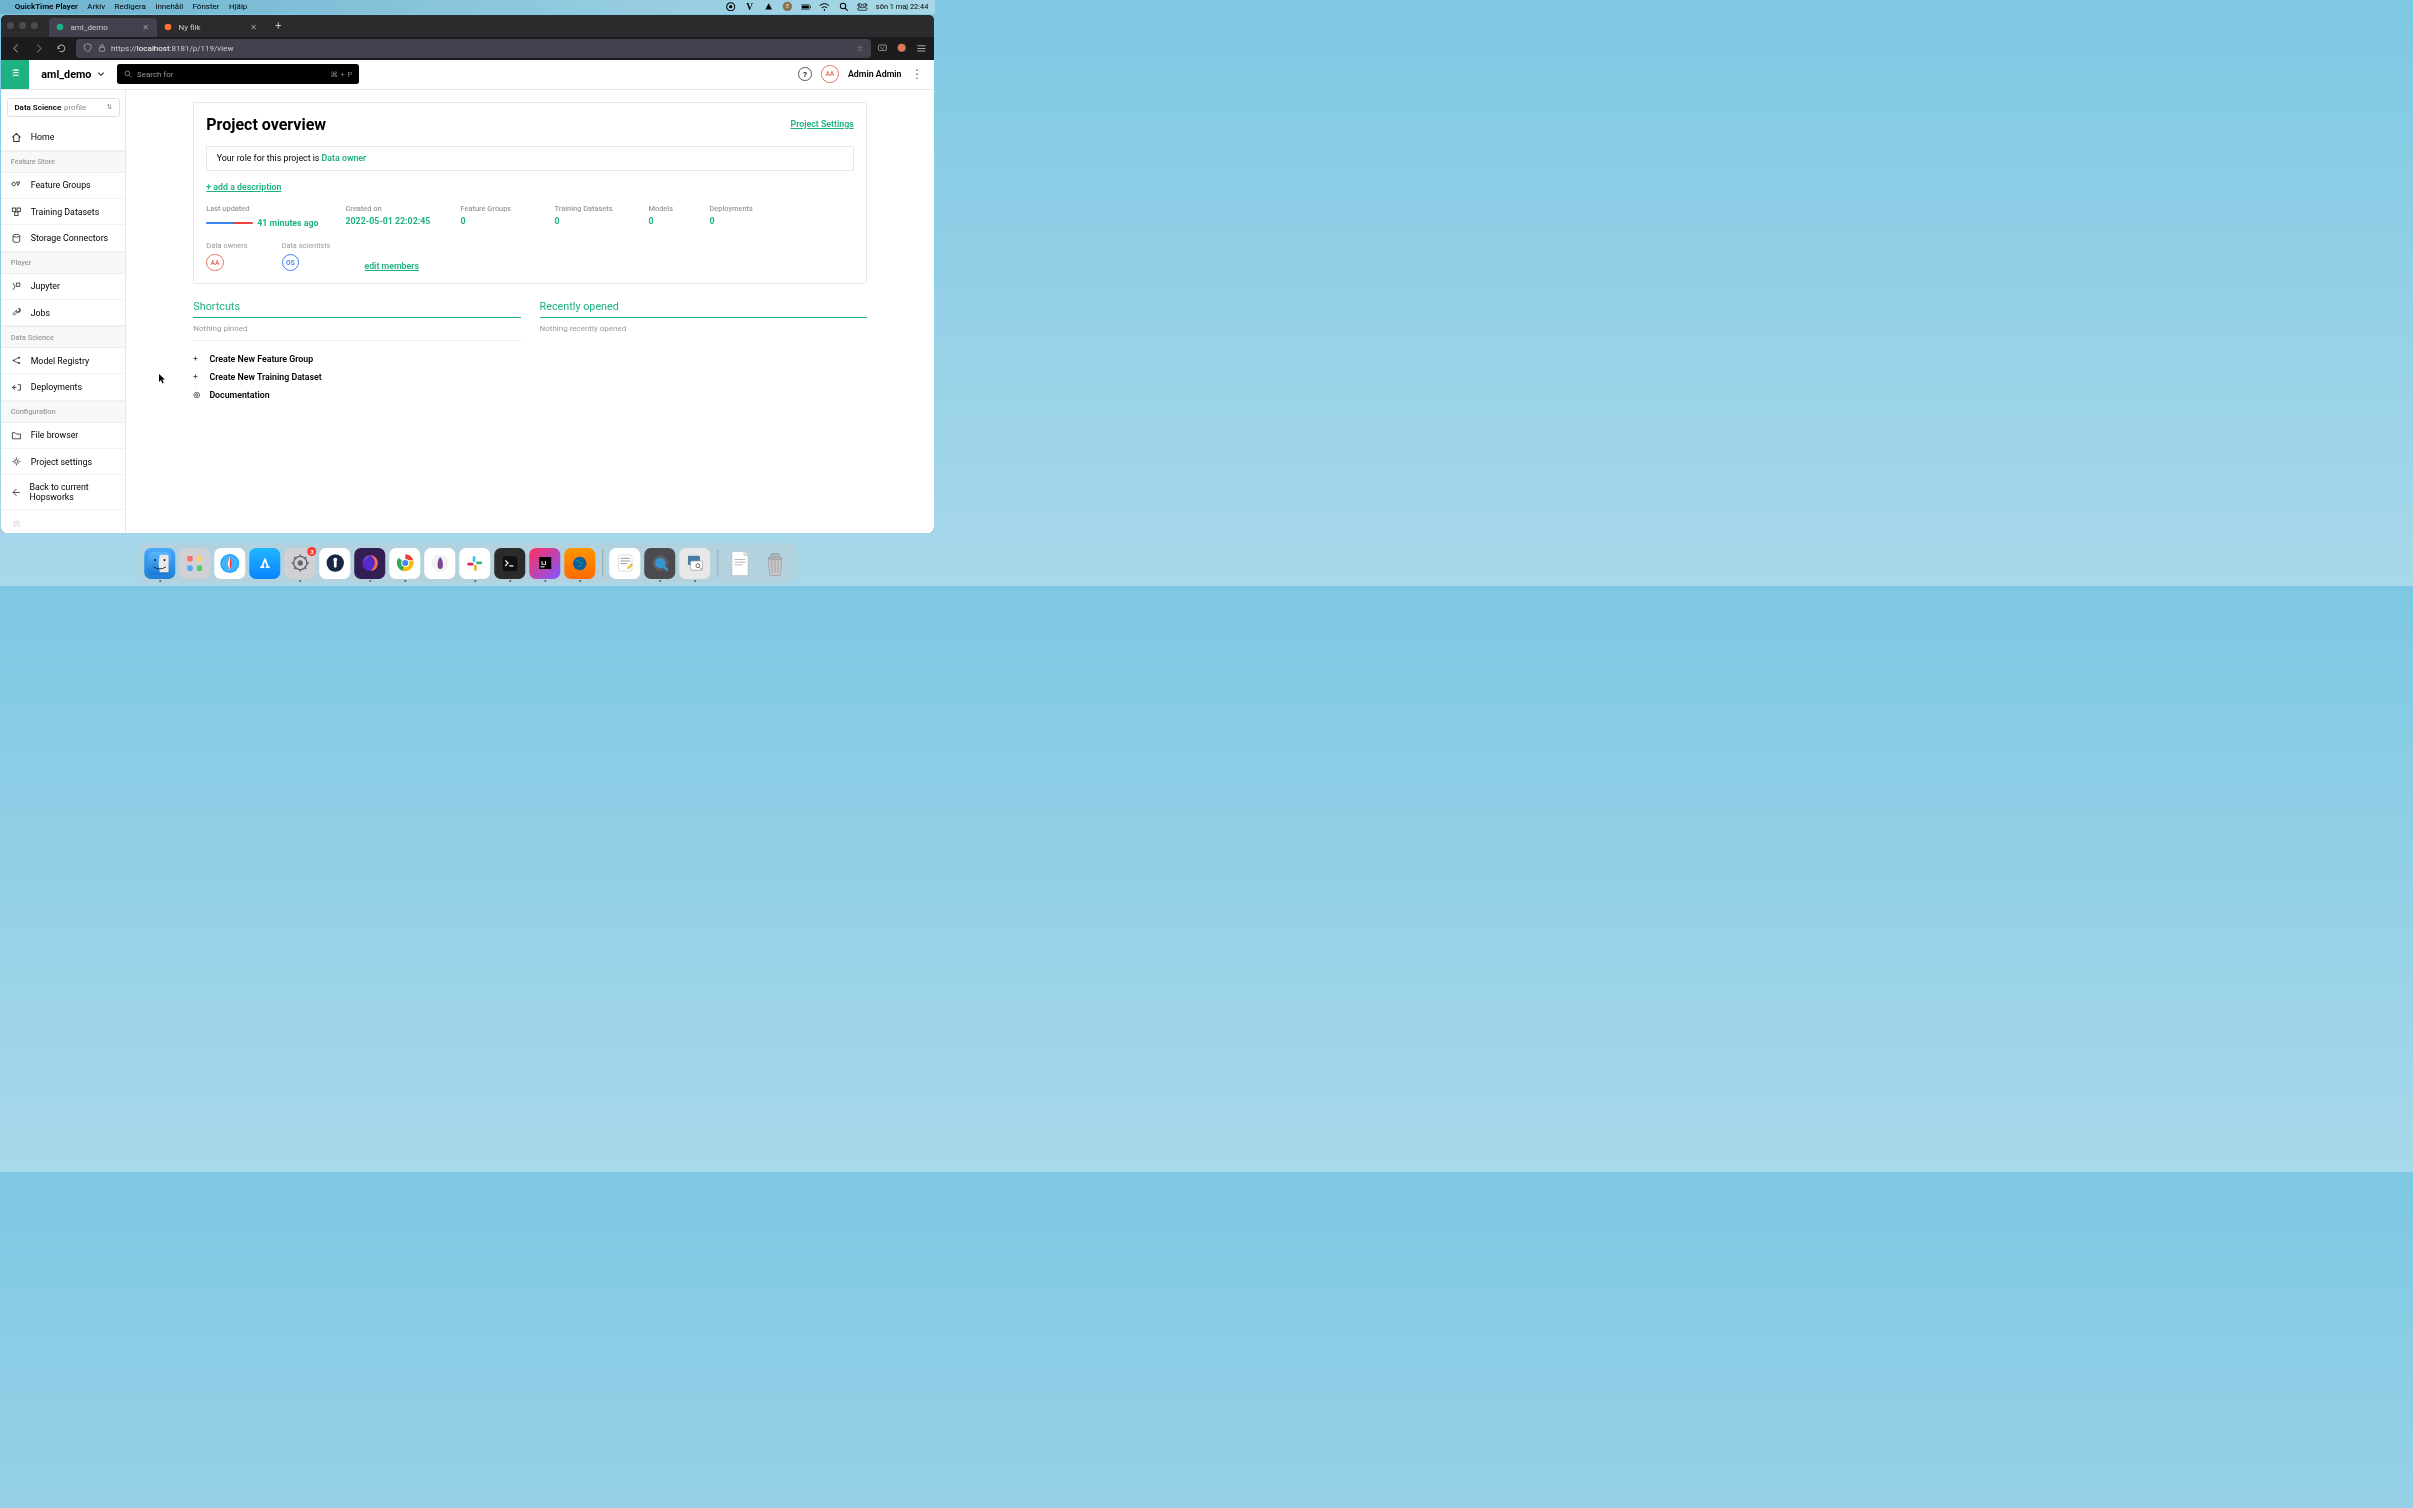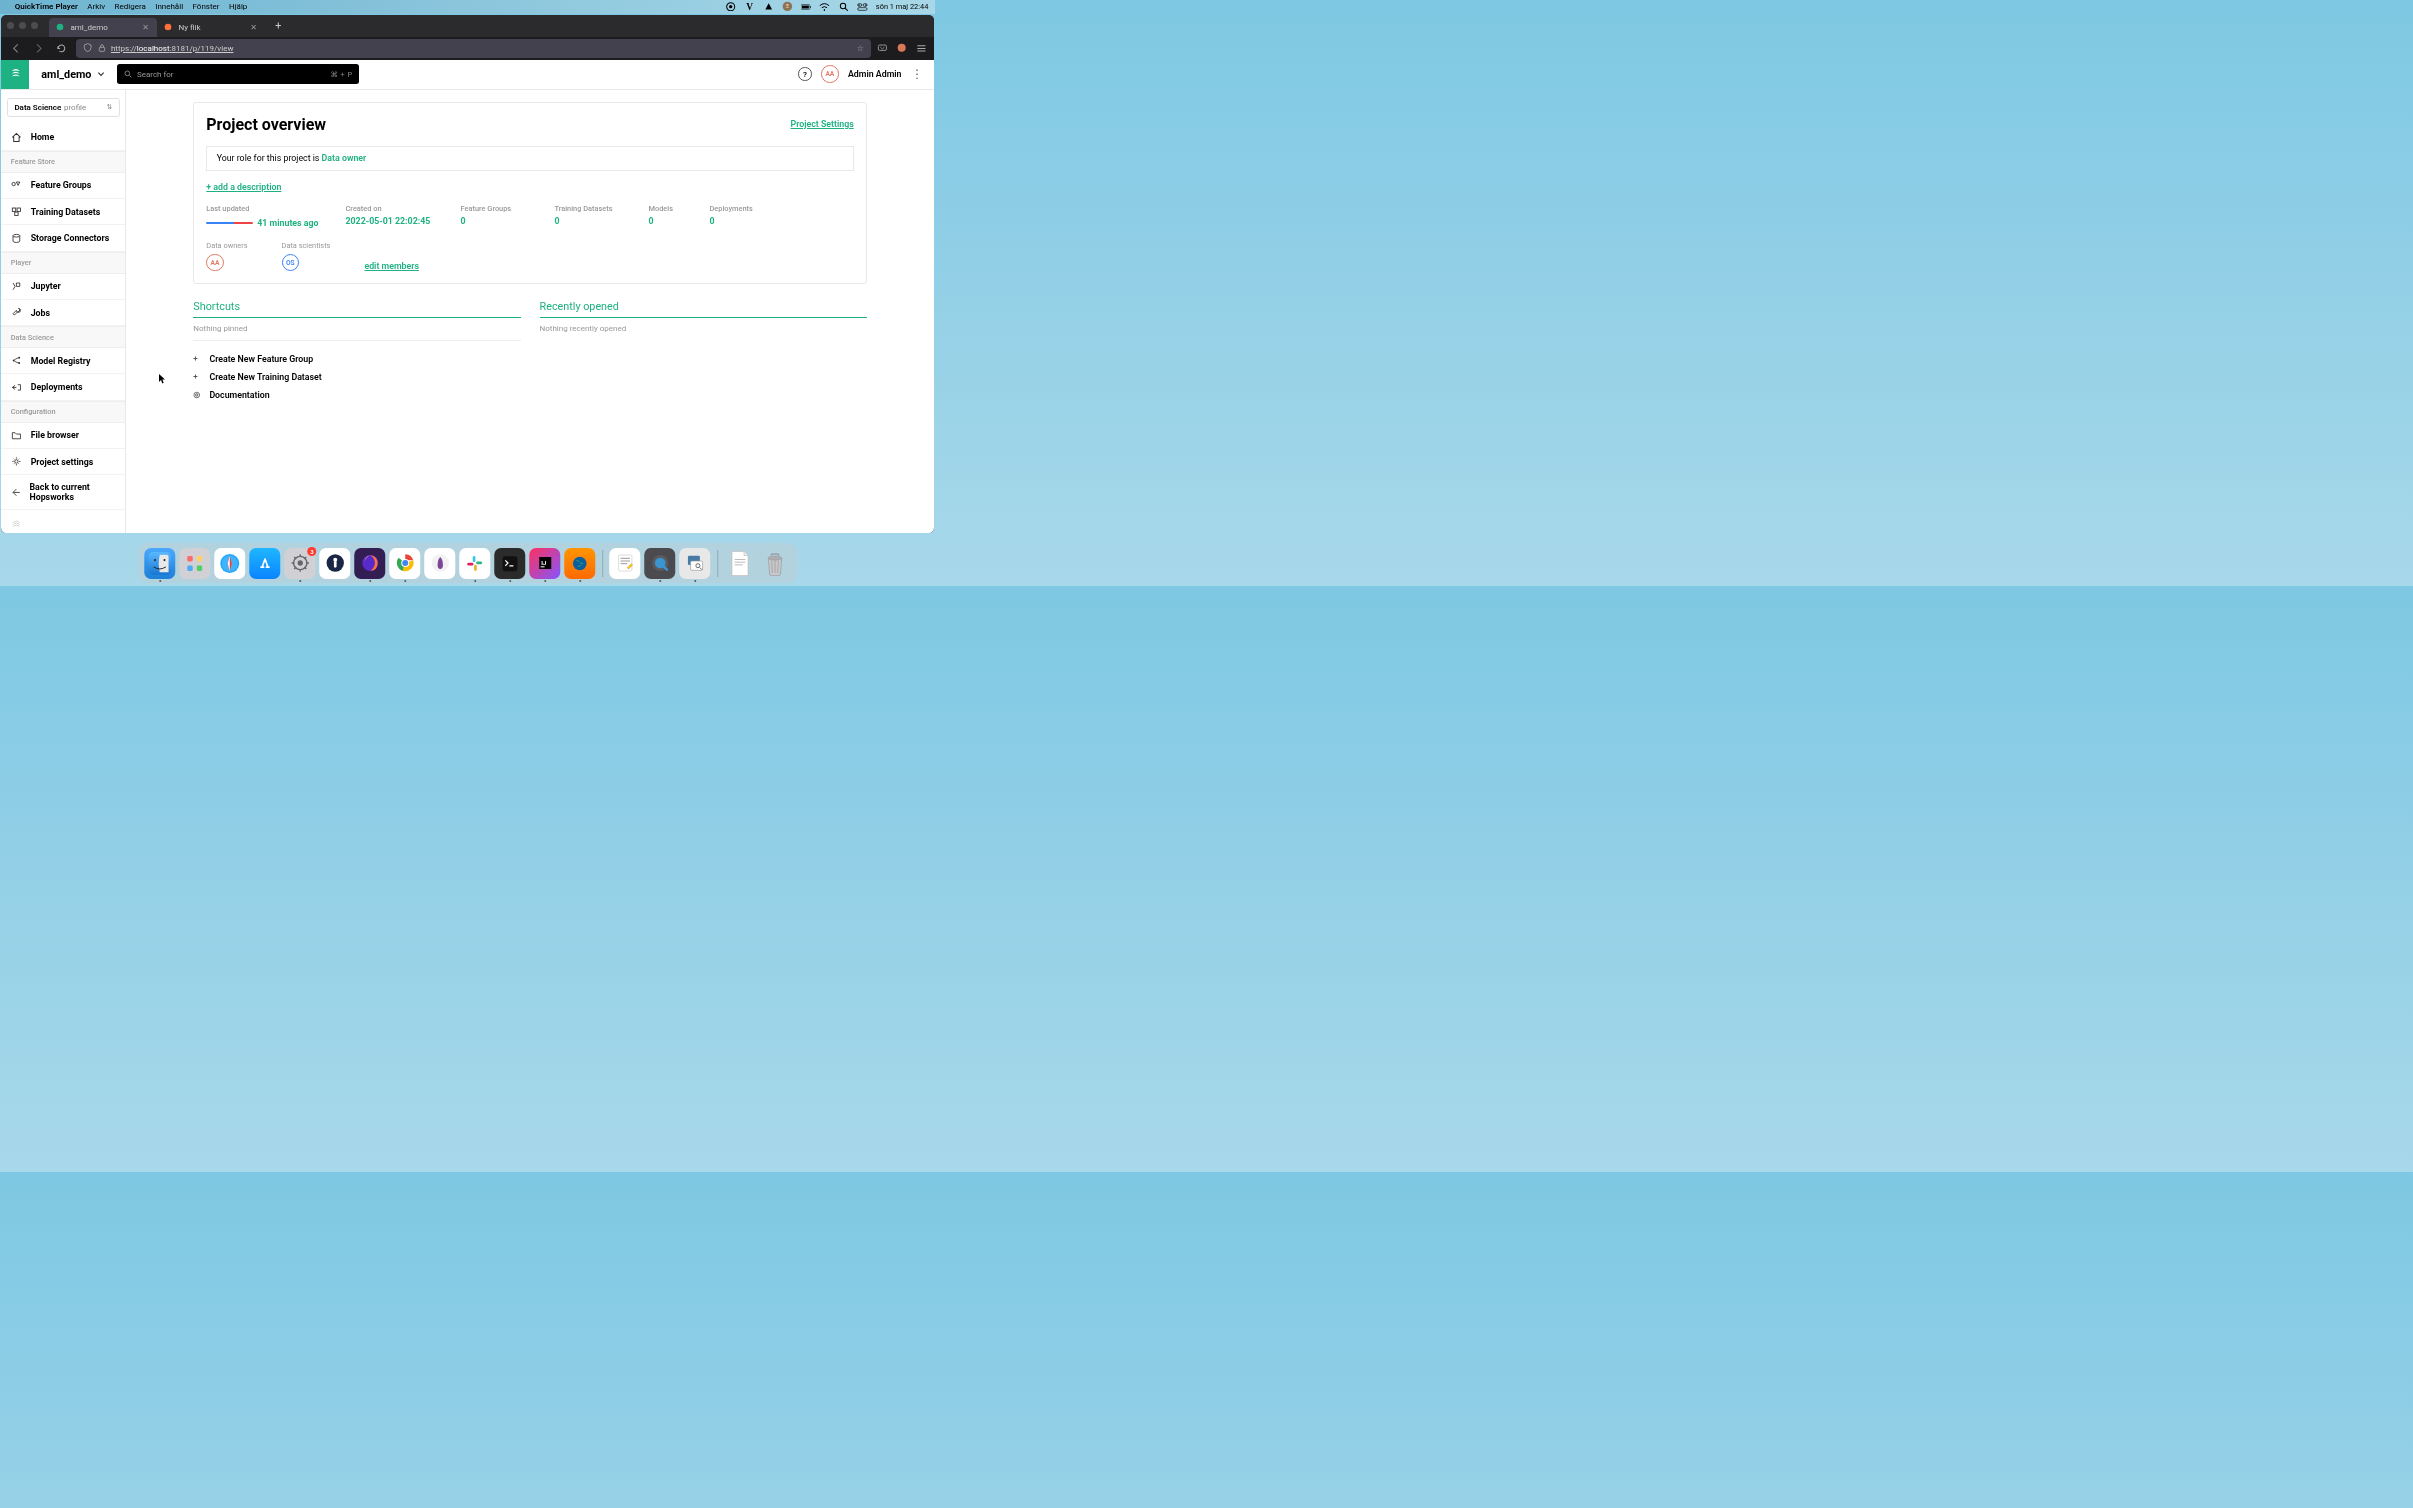--- a/index.html
+++ b/index.html
@@ -25,21 +25,21 @@
 .tab.active { background: #42414d; }
 .tab .favicon { width: 9.4px; height: 9.4px; display: flex; align-items: center; justify-content: center; font-size: 7.4px; }
 .tab .close { margin-left: auto; color: #999; width: 9.4px; height: 9.4px; display: flex; align-items: center; justify-content: center; }
 .new-tab-btn { color: #ccc; margin-left: 5.4px; width: 16px; height: 16px; display: flex; align-items: center; justify-content: center; }
 
 
 .url-bar { height: 23px; background: #1c1c1e; display: flex; align-items: center; padding: 0 6.7px; gap: 6.7px; }
 .nav-btn { width: 16px; height: 16px; display: flex; align-items: center; justify-content: center; color: #888; }
 .url-field { flex: 1; background: #42414d; border-radius: 4px; height: 19px; display: flex; align-items: center; padding: 0 6.7px; color: #ccc; font-size: 8px; gap: 5.4px; }
 .url-field .lock-icon { color: #aaa; }
-.url-field .url-text { flex: 1; text-decoration: underline; }
+.url-field .url-text { flex: 1; }
 .url-field .url-text .bold { color: #fff; }
 .url-field .star { color: #aaa; }
 .url-right-icons { display: flex; gap: 9.4px; color: #aaa; align-items: center; }
 
 
 .app { flex: 1; background: #fff; display: flex; flex-direction: column; overflow: hidden; border-radius: 0 0 5.4px 5.4px; }
 
 
 .app-topbar { height: 30px; border-bottom: 0.7px solid #e8e8e8; display: flex; align-items: center; }
 .logo-box { width: 28px; height: 30px; background: #1eb182; display: flex; align-items: center; justify-content: center; }
@@ -57,21 +57,21 @@
 
 .app-body { flex: 1; display: flex; overflow: hidden; }
 
 
 .sidebar { width: 125px; border-right: 0.7px solid #e8e8e8; display: flex; flex-direction: column; background: #fff; }
 .profile-selector { margin: 8px 5.4px; padding: 4px 6.7px; border: 0.7px solid #e0e0e0; border-radius: 2.7px; display: flex; align-items: center; font-size: 8px; }
 .profile-selector .profile-name { font-weight: 600; margin-right: 2.7px; }
 .profile-selector .profile-sub { color: #888; flex: 1; }
 .profile-selector .arrows { font-size: 6.7px; color: #888; }
 .nav-section-label { font-size: 7.4px; color: #999; padding: 5.4px 9.4px; font-weight: 500; background: #f8f8f8; border-top: 0.7px solid #eee; border-bottom: 0.7px solid #eee; }
-.nav-item { display: flex; align-items: center; gap: 8px; padding: 6.7px 9.4px; font-size: 8.8px; font-weight: 700; cursor: pointer; border-bottom: 0.7px solid #f2f2f2; }
+.nav-item { display: flex; align-items: center; gap: 8px; padding: 6.7px 9.4px; font-size: 8.8px; font-weight: 400; cursor: pointer; border-bottom: 0.7px solid #f2f2f2; }
 .nav-item .nav-icon { width: 12px; height: 12px; display: flex; align-items: center; justify-content: center; color: #333; }
 .sidebar-footer { margin-top: auto; text-align: center; padding: 9.4px; font-size: 7.4px; color: #999; }
 .sidebar-footer .logo-small { margin-bottom: 2.7px; opacity: 0.5; }
 
 
 .main { flex: 1; overflow: auto; background: #fff; padding: 12px 67px; }
 .card { border: 0.7px solid #e8e8e8; border-radius: 2.7px; padding: 12px; margin-bottom: 16px; }
 .card-header { display: flex; align-items: center; justify-content: space-between; margin-bottom: 12px; }
 .card-header h2 { font-size: 16px; font-weight: 700; }
 .project-settings-link { color: #1eb182; font-size: 8.8px; font-weight: 600; text-decoration: underline; }

